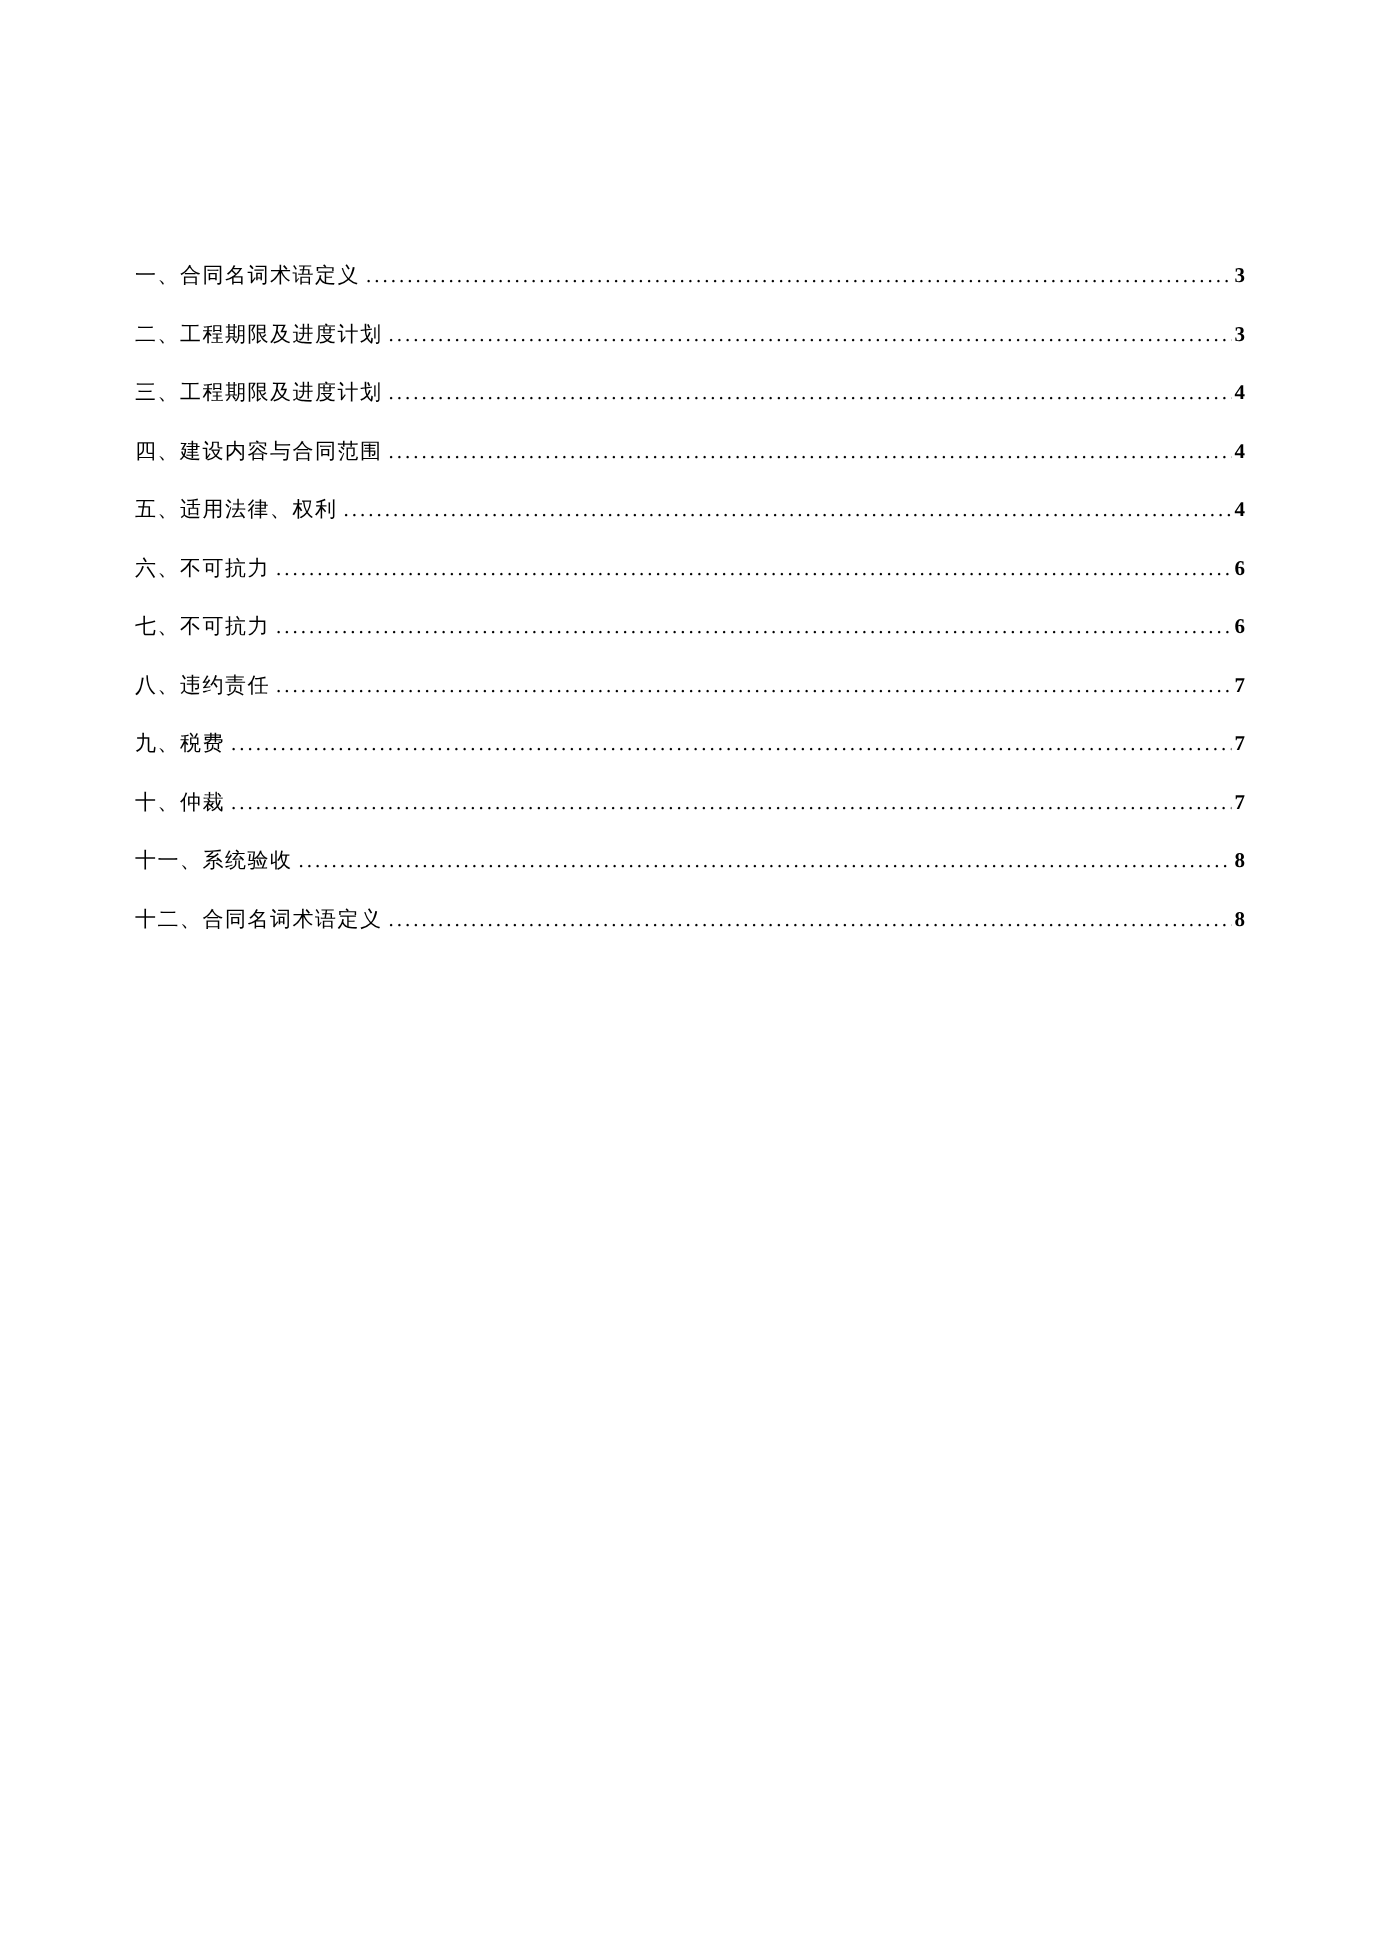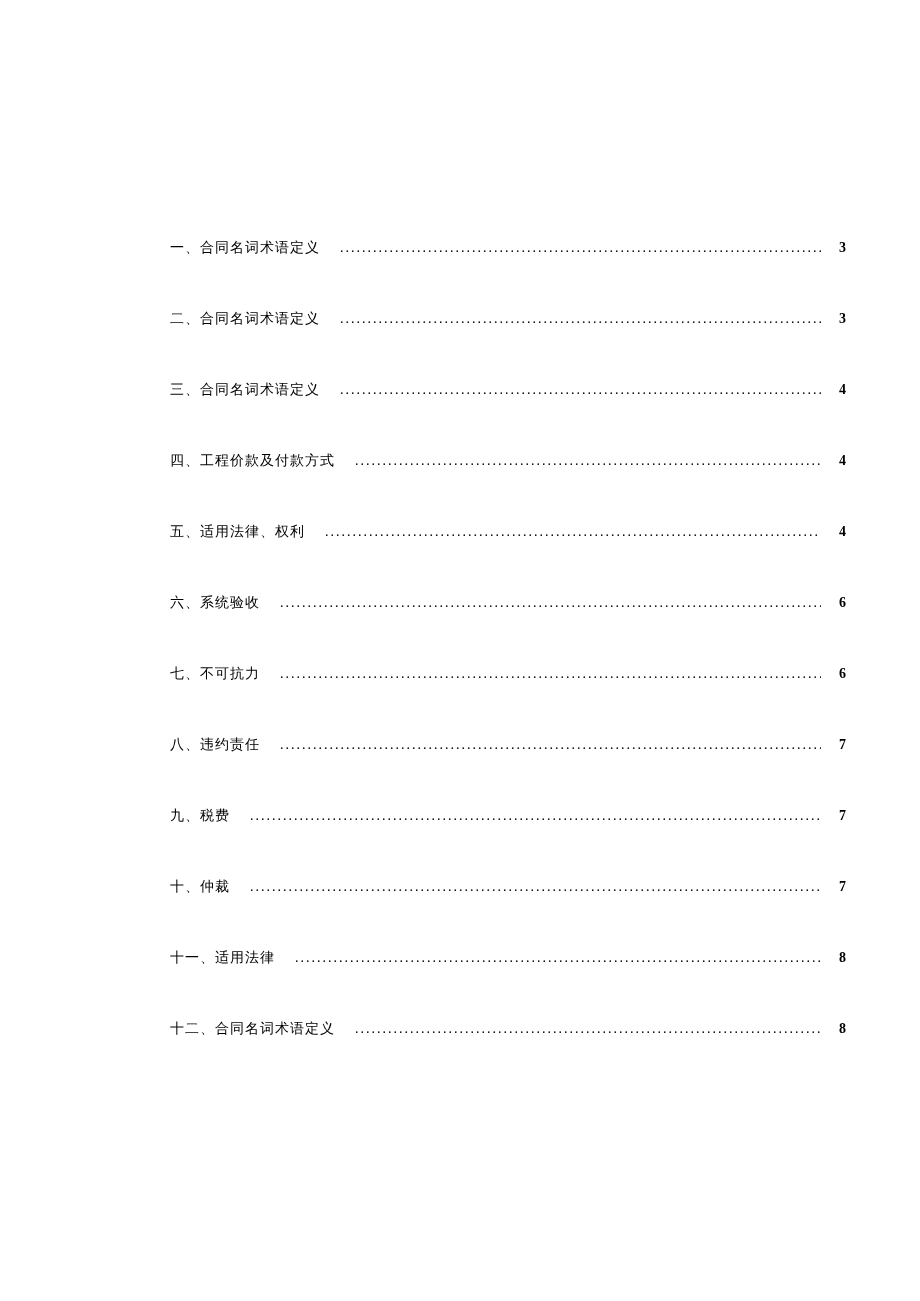--- a/index.html
+++ b/index.html
@@ -1,16 +1,16 @@
 <!DOCTYPE html>
 <html><head>
   <meta charset="utf-8">
   <style>
     * {
-      margin: 16px;
+      margin: 0;
       padding: 0;
       box-sizing: border-box;
     }
     body {
       width: 920px;
       height: 1301px;
       background: #ffffff;
       font-family: "SimSun", "宋体", serif;
       font-size: 14px;
       color: #000000;
@@ -51,41 +51,41 @@
 </head>
 <body>
 
 <div class="toc-container">
   <div class="toc-entry">
     <span class="toc-label">一、合同名词术语定义</span>
     <span class="toc-dots"></span>
     <span class="toc-page">3</span>
   </div>
   <div class="toc-entry">
-    <span class="toc-label">二、合同名词术语定义</span>
+    <span class="toc-label">二、工程期限及进度计划</span>
     <span class="toc-dots"></span>
     <span class="toc-page">3</span>
   </div>
   <div class="toc-entry">
-    <span class="toc-label">三、合同名词术语定义</span>
+    <span class="toc-label">三、工程期限及进度计划</span>
     <span class="toc-dots"></span>
     <span class="toc-page">4</span>
   </div>
   <div class="toc-entry">
-    <span class="toc-label">四、工程价款及付款方式</span>
+    <span class="toc-label">四、建设内容与合同范围</span>
     <span class="toc-dots"></span>
     <span class="toc-page">4</span>
   </div>
   <div class="toc-entry">
     <span class="toc-label">五、适用法律、权利</span>
     <span class="toc-dots"></span>
     <span class="toc-page">4</span>
   </div>
   <div class="toc-entry">
-    <span class="toc-label">六、系统验收</span>
+    <span class="toc-label">六、不可抗力</span>
     <span class="toc-dots"></span>
     <span class="toc-page">6</span>
   </div>
   <div class="toc-entry">
     <span class="toc-label">七、不可抗力</span>
     <span class="toc-dots"></span>
     <span class="toc-page">6</span>
   </div>
   <div class="toc-entry">
     <span class="toc-label">八、违约责任</span>
@@ -96,21 +96,21 @@
     <span class="toc-label">九、税费</span>
     <span class="toc-dots"></span>
     <span class="toc-page">7</span>
   </div>
   <div class="toc-entry">
     <span class="toc-label">十、仲裁</span>
     <span class="toc-dots"></span>
     <span class="toc-page">7</span>
   </div>
   <div class="toc-entry">
-    <span class="toc-label">十一、适用法律</span>
+    <span class="toc-label">十一、系统验收</span>
     <span class="toc-dots"></span>
     <span class="toc-page">8</span>
   </div>
   <div class="toc-entry">
     <span class="toc-label">十二、合同名词术语定义</span>
     <span class="toc-dots"></span>
     <span class="toc-page">8</span>
   </div>
 </div>
 

